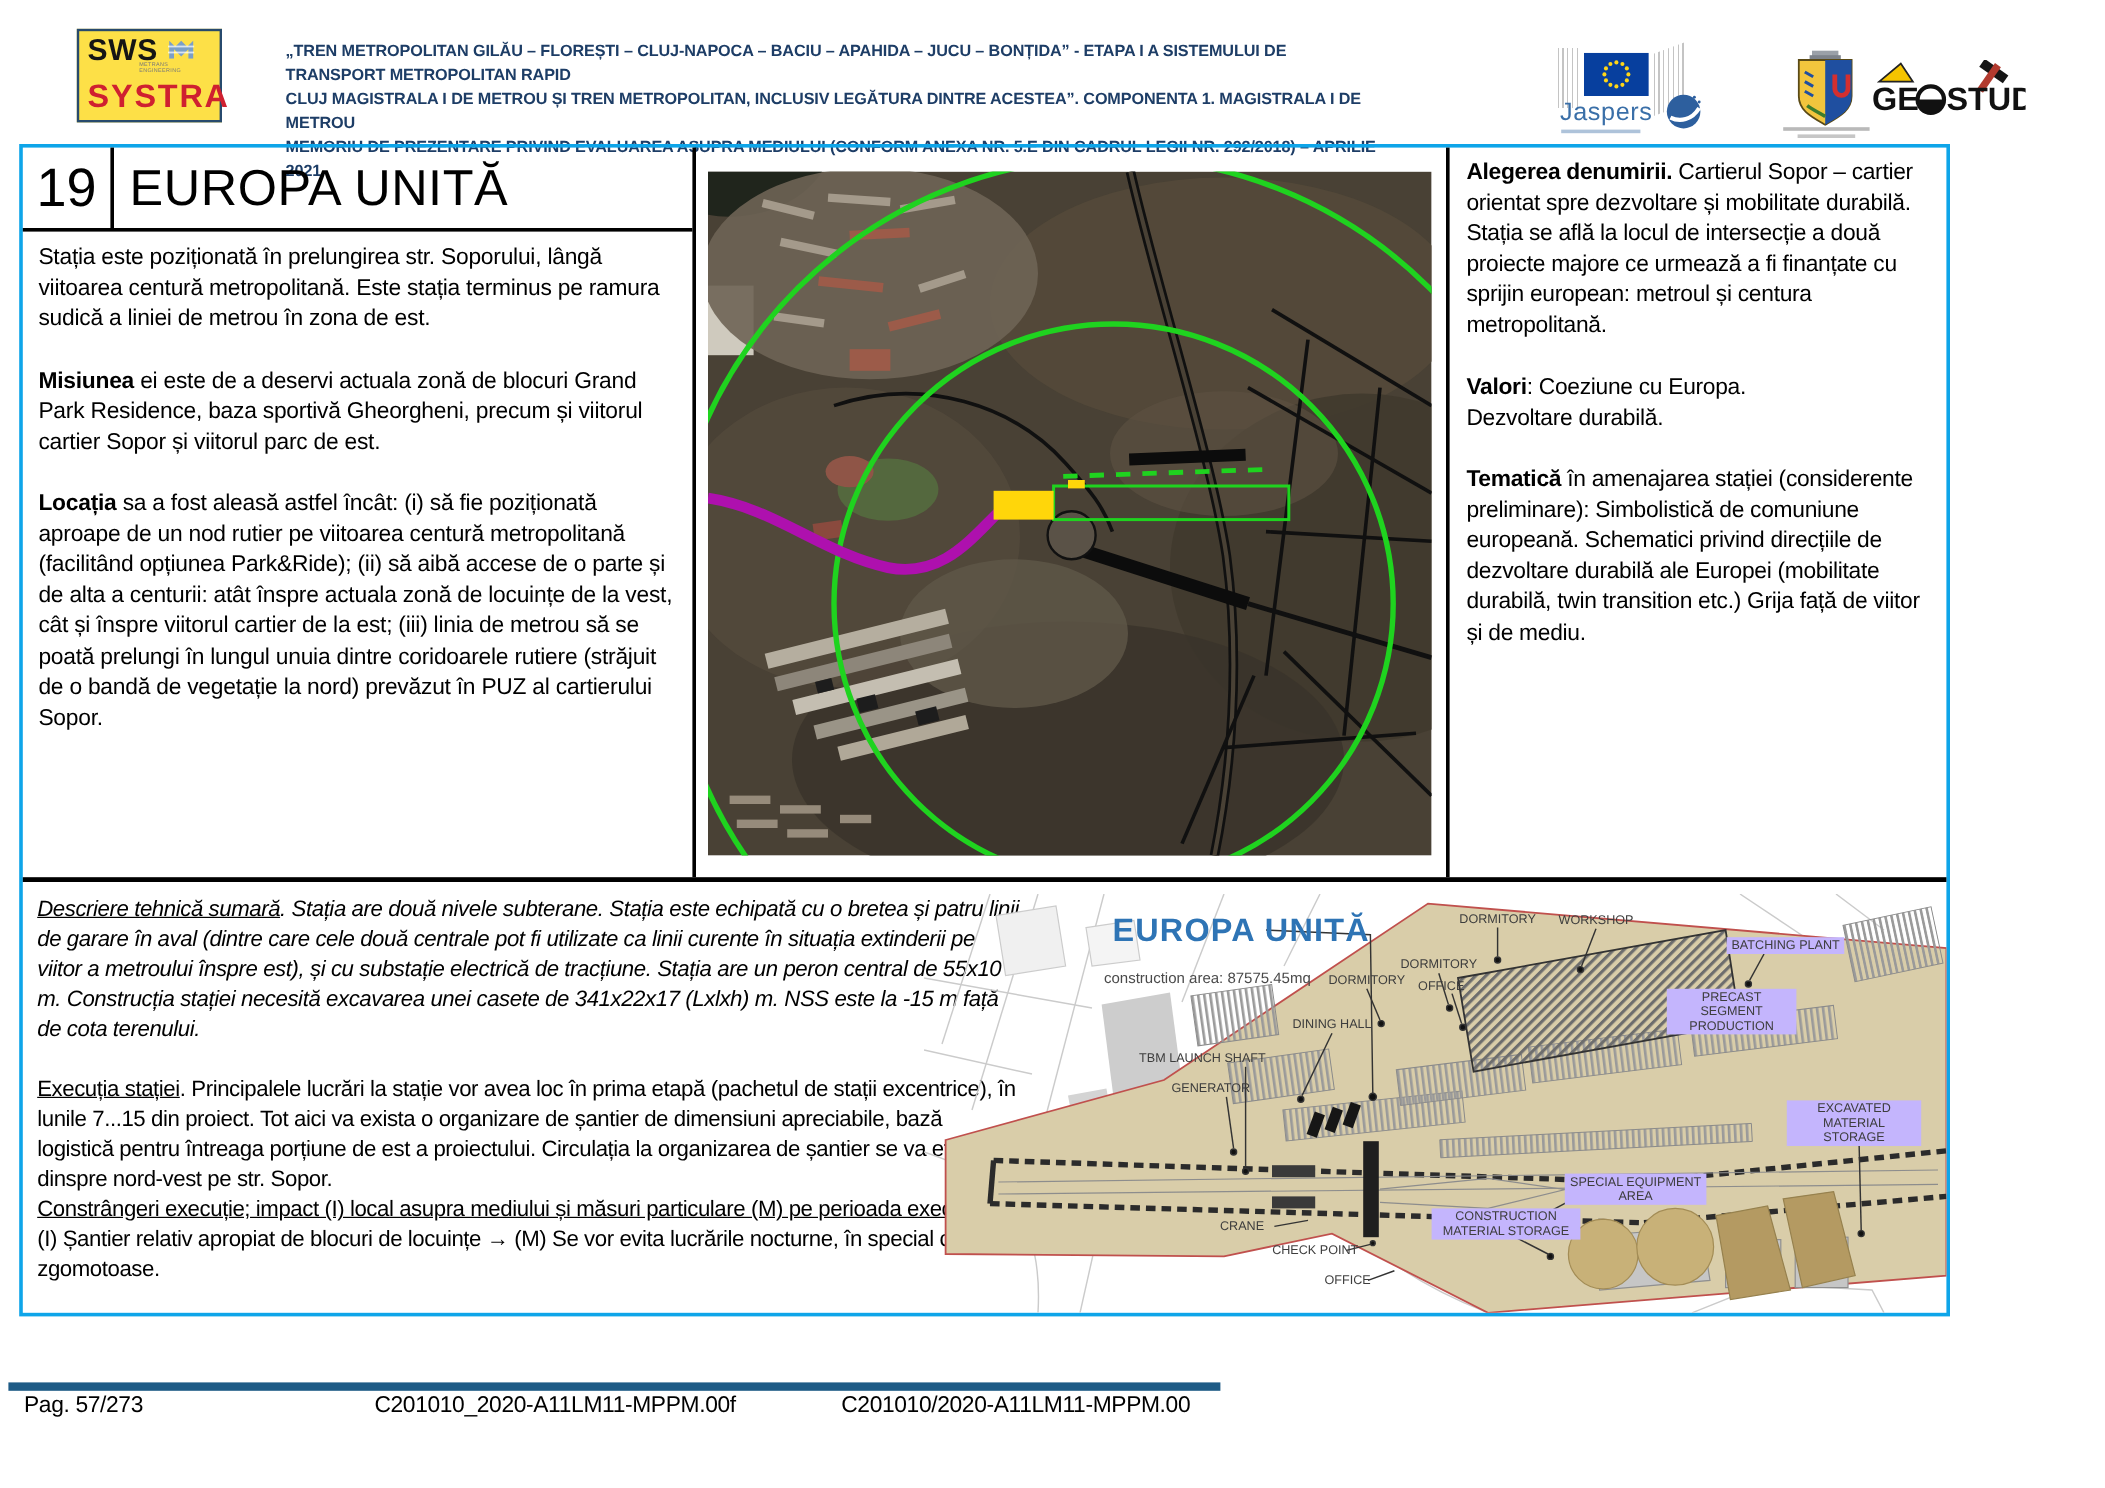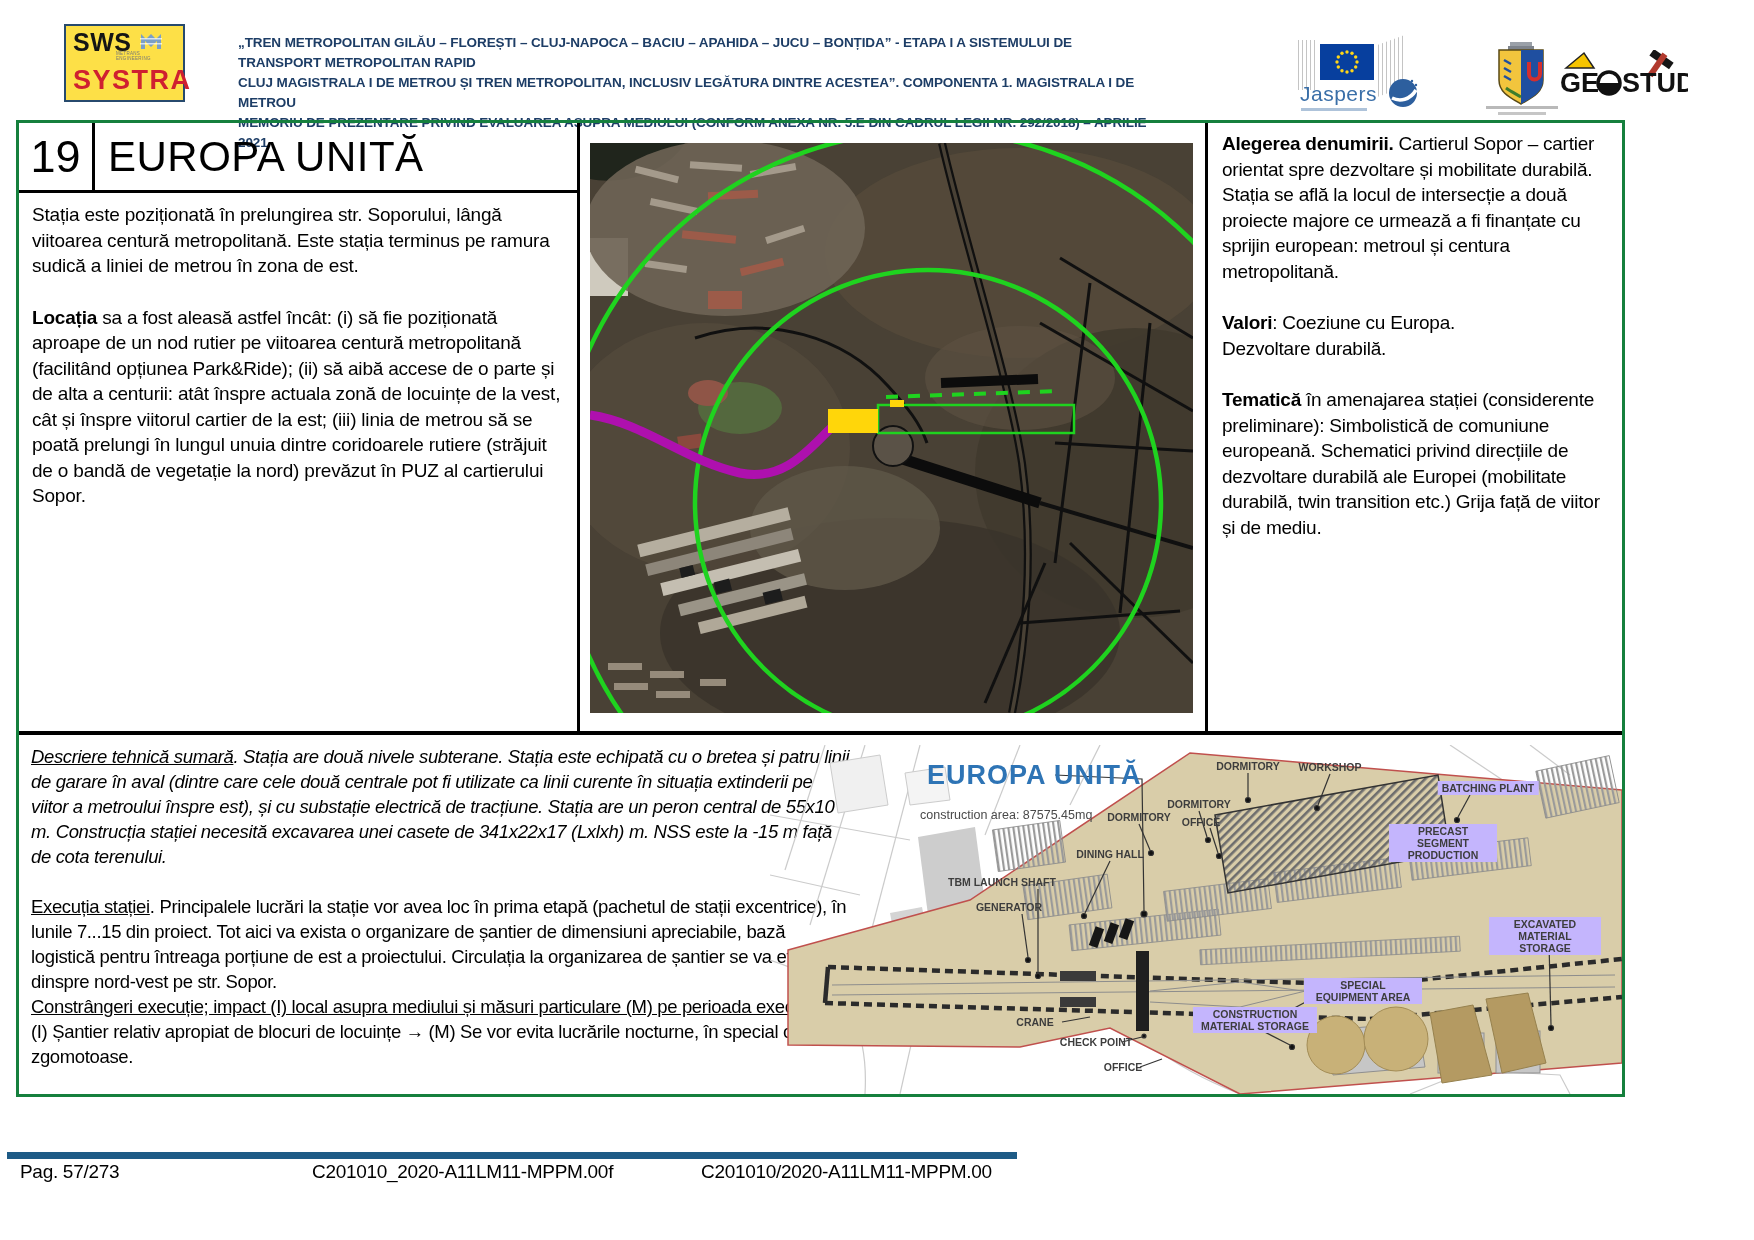--- a/index.html
+++ b/index.html
@@ -23,21 +23,21 @@
   .jaspers-block { left: 1298px; top: 38px; width: 130px; height: 80px; }
   .hatch { position: absolute; background: repeating-linear-gradient(90deg, #c4c4c4 0 1px, transparent 1px 4px); }
   .jaspers-text { position: absolute; left: 2px; top: 44px; font-size: 21px; color: #3a6fa8; letter-spacing: 0.5px; }
   .jaspers-sub { position: absolute; left: 3px; top: 70px; width: 66px; height: 3px; background: #aec3da; }
   .coa { left: 1494px; top: 42px; }
   .coa-sub1 { left: 1486px; top: 106px; width: 72px; height: 3px; background: #b9b9b9; }
   .coa-sub2 { left: 1498px; top: 112px; width: 48px; height: 3px; background: #c6c6c6; }
   .geostud { left: 1560px; top: 50px; }
 
   
-  .content { left: 16px; top: 120px; width: 1609px; height: 977px; border: 3px solid #15803d; }
+  .content { left: 16px; top: 120px; width: 1609px; height: 977px; border: 3px solid #0ea5e9; }
   .vdiv1 { left: 558px; top: 0; width: 3px; height: 608px; background: #000; }
   .vdiv2 { left: 1186px; top: 0; width: 3px; height: 608px; background: #000; }
   .hdiv  { left: 0; top: 608px; width: 1603px; height: 4px; background: #000; }
 
   .cell-left { left: 0; top: 0; width: 558px; height: 608px; }
   .title-row { display: flex; height: 70px; border-bottom: 3px solid #000; }
   .num-cell { width: 76px; border-right: 3px solid #000; display: flex; align-items: center; justify-content: center; font-size: 45px; }
   .name-cell { flex: 1; display: flex; align-items: center; padding-left: 13px; font-size: 42px; letter-spacing: 0.5px; white-space: nowrap; }
   .left-text { padding: 9px 12px 0 13px; font-size: 19px; line-height: 25.5px; letter-spacing: -0.2px; }
   .left-text p, .right-text p { margin: 0 0 26px 0; }
@@ -51,21 +51,21 @@
   .tech-text { left: 0; top: 612px; width: 842px; padding: 9px 10px 0 12px; font-size: 18.5px; line-height: 25px; letter-spacing: -0.35px; }
   .tech-text p { margin: 0; }
   .tech-text p.gap { margin-bottom: 25px; font-style: italic; }
   .u { text-decoration: underline; }
 
   
   .plan { left: 751px; top: 622px; width: 852px; height: 349px; }
   .plan svg { position: absolute; left: 0; top: 0; }
   .plan-title { position: absolute; left: 157px; top: 15px; font-size: 27px; font-weight: bold; color: #2e74b5; letter-spacing: 1px; white-space: nowrap; }
   .plan-sub { position: absolute; left: 150px; top: 63px; font-size: 12.5px; color: #4a4a4a; white-space: nowrap; }
-  .plan-label { position: absolute; transform: translate(-50%,-50%); font-size: 10.5px; color: #3d3d3d; white-space: nowrap; font-weight: bold; }
+  .plan-label { position: absolute; transform: translate(-50%,-50%); font-size: 10.5px; color: #3d3d3d; white-space: nowrap; font-weight: normal; }
   .plan-label.boxed { background: #c4b5fd; padding: 1px 4px; white-space: normal; text-align: center; line-height: 12px; }
 
   
   .footer-bar { left: 7px; top: 1152px; width: 1010px; height: 7px; background: #1e5b86; }
   .footer-text { top: 1161px; font-size: 19px; letter-spacing: -0.3px; white-space: nowrap; }
   .ft-page { left: 20px; }
   .ft-c1 { left: 312px; }
   .ft-c2 { left: 701px; }
 </style>
 </head>
@@ -153,20 +153,21 @@
     <div class="abs vdiv2"></div>
     <div class="abs hdiv"></div>
 
     <div class="abs cell-left">
       <div class="title-row">
         <div class="num-cell">19</div>
         <div class="name-cell">EUROPA UNITĂ</div>
       </div>
       <div class="left-text">
         <p><span>Stația este poziționată în prelungirea str. Soporului, lângă viitoarea centură metropolitană. Este stația terminus pe ramura sudică a liniei de metrou în zona de est.</span></p>
+        <p><b>Misiunea</b><span> ei este de a deservi actuala zonă de blocuri Grand Park Residence, baza sportivă Gheorgheni, precum și viitorul cartier Sopor și viitorul parc de est.</span></p>
         <p><b>Locația</b><span> sa a fost aleasă astfel încât: (i) să fie poziționată aproape de un nod rutier pe viitoarea centură metropolitană (facilitând opțiunea Park&amp;Ride); (ii) să aibă accese de o parte și de alta a centurii: atât înspre actuala zonă de locuințe de la vest, cât și înspre viitorul cartier de la est; (iii) linia de metrou să se poată prelungi în lungul unuia dintre coridoarele rutiere (străjuit de o bandă de vegetație la nord) prevăzut în PUZ al cartierului Sopor.</span></p>
       </div>
     </div>
 
     <div class="abs cell-mid">
       <svg class="map-fig" viewBox="0 0 603 570" preserveAspectRatio="none">
         <rect width="603" height="570" fill="#494135"></rect>
         <g>
           <ellipse cx="430" cy="110" rx="195" ry="105" fill="#554a39" opacity="0.85"></ellipse>
           <ellipse cx="545" cy="330" rx="160" ry="145" fill="#403a2d" opacity="0.9"></ellipse>

